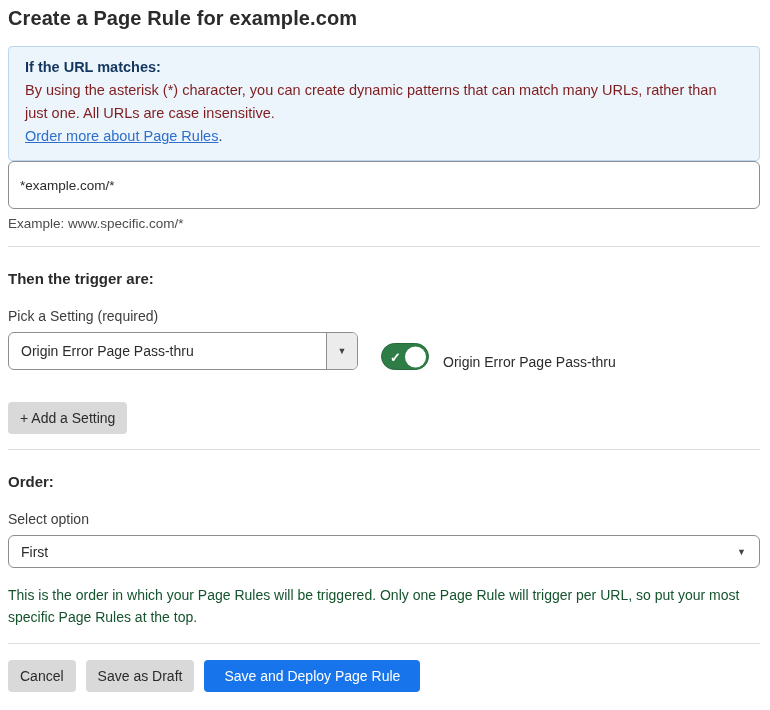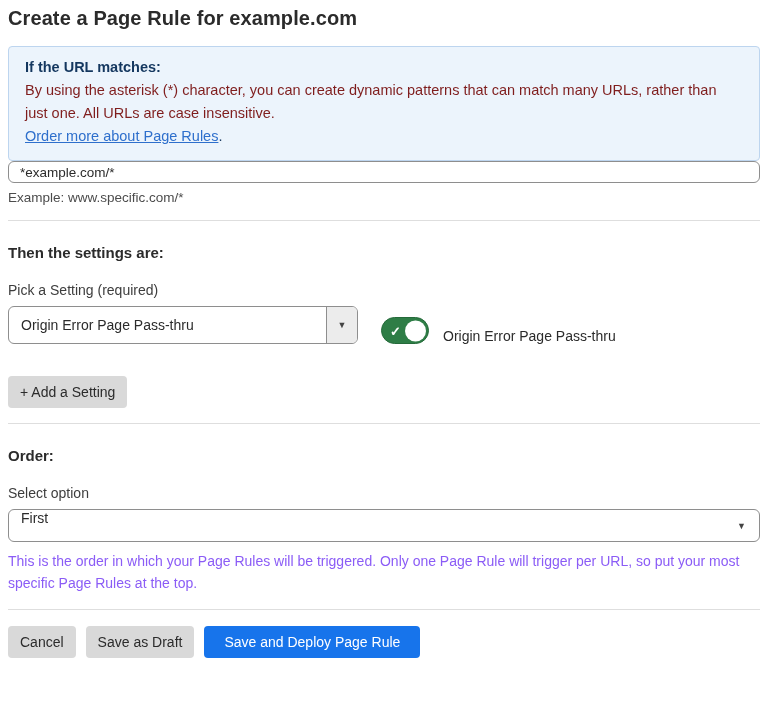--- a/index.html
+++ b/index.html
@@ -37,21 +37,21 @@
   }
 
   .field-label {
     font-size: 14px;
     color: #3d3d3d;
     margin: 21px 0 8px 0;
   }
   .text-input {
     display: block;
     width: 100%;
-    height: 22px;
+    height: 48px;
     border: 1px solid #8e8e8e;
     border-radius: 6px;
     padding: 0 11px;
     font-family: "Liberation Sans", sans-serif;
     font-size: 13.5px;
     color: #2b2b2b;
     background: #fff;
     outline: none;
   }
   .helper-text {
@@ -149,21 +149,21 @@
     line-height: 1;
   }
   .btn-secondary { background: #d9d9d9; color: #2b2b2b; }
   .btn-primary { background: #1774eb; color: #ffffff; padding: 9px 20px; }
 
   .add-setting-btn { margin-top: 32px; }
 
   .order-select {
     position: relative;
     display: flex;
-    align-items: flex-start;
+    align-items: center;
     width: 100%;
     height: 33px;
     border: 1px solid #8e8e8e;
     border-radius: 6px;
     background: #fff;
     padding: 0 30px 0 12px;
     font-size: 14px;
     color: #2b2b2b;
     cursor: pointer;
   }
@@ -171,22 +171,22 @@
     position: absolute;
     right: 13px;
     top: 50%;
     transform: translateY(-50%);
     color: #444;
     font-size: 9px;
   }
   .order-helper {
     font-size: 14px;
     line-height: 22px;
-    color: #8b5cf6;
-    margin-top: 8px;
+    color: #14532d;
+    margin-top: 16px;
     max-width: 740px;
   }
 
   .footer-buttons {
     display: flex;
     gap: 10px;
     margin-top: 16px;
   }
 </style>
 </head>
@@ -200,21 +200,21 @@
     <div class="info-heading">If the URL matches:</div>
     <div class="info-body">By using the asterisk (*) character, you can create dynamic patterns that can match many URLs, rather than just one. All URLs are case insensitive.</div>
     <div><a class="info-link">Order more about Page Rules</a><span>.</span></div>
   </div>
 
   <input class="text-input" type="text" value="*example.com/*" style="">
   <div class="helper-text">Example: www.specific.com/*</div>
 
   <hr class="divider">
 
-  <div class="section-heading">Then the settings are:</div>
+  <div class="section-heading">Then the trigger are:</div>
 
   <div class="field-label">Pick a Setting (required)</div>
 
   <div class="setting-row">
     <div class="select-box">
       <div class="select-value">Origin Error Page Pass-thru</div>
       <div class="select-arrow-btn">
         <span>▼</span>
       </div>
     </div>

